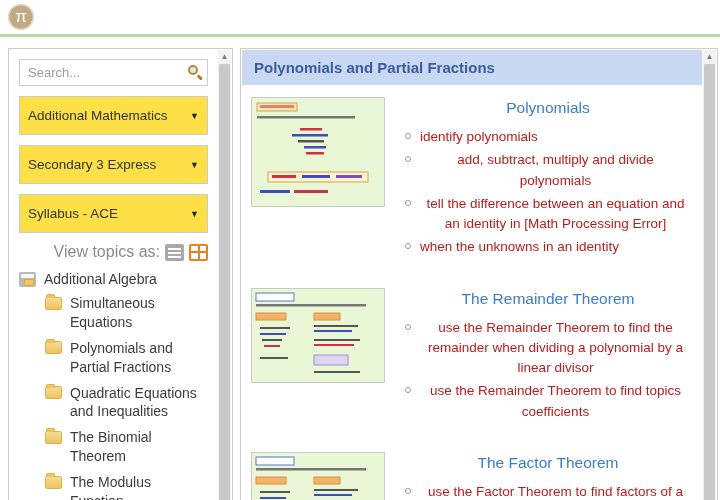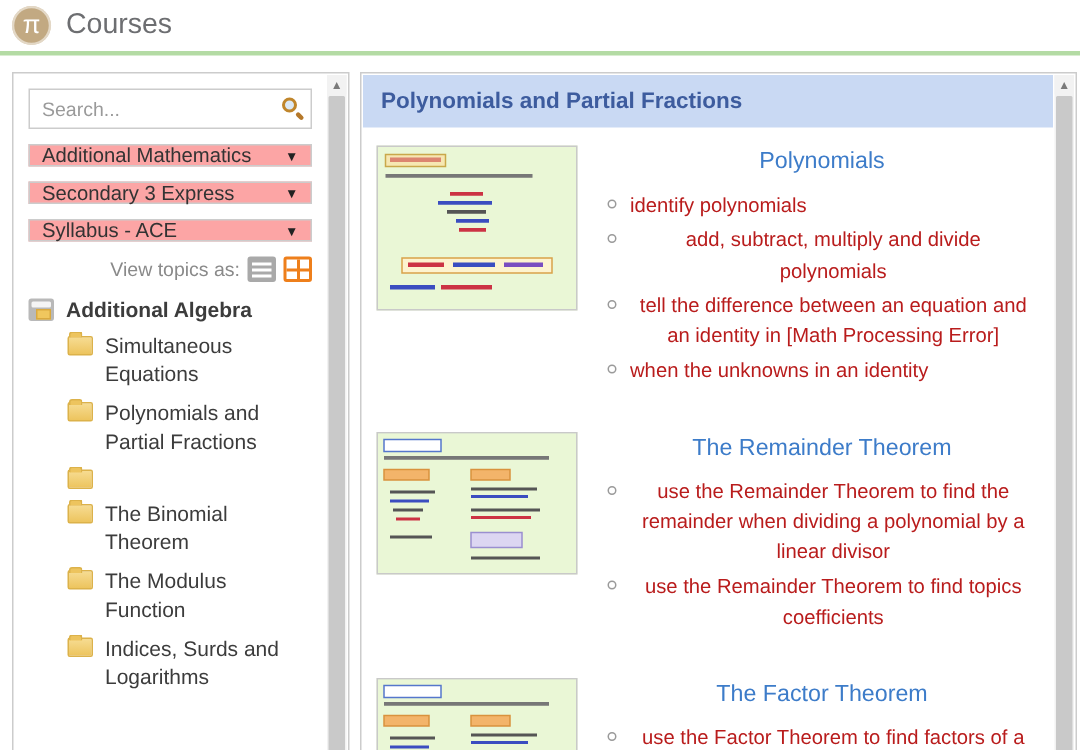--- a/index.html
+++ b/index.html
@@ -31,40 +31,40 @@
   .searchrow { position:relative; margin-bottom:10px; }
   .searchrow input { width:100%; height:27px; border:1px solid #ccc; padding:0 26px 0 8px;
                      font-size:13px; color:#0f766e; font-family:inherit; }
   .searchrow input::placeholder { color:#9a9a9a; }
   .mag { position:absolute; right:6px; top:6px; width:14px; height:14px; }
   .mag .lens { position:absolute; width:10px; height:10px; border:2px solid #c0862c;
                border-radius:50%; background:#dce9f5; left:0; top:0; }
   .mag .handle { position:absolute; width:6px; height:2.5px; background:#b5782a;
                  transform:rotate(45deg); right:-1px; bottom:1px; border-radius:2px; }
 
-  .dropdown { height:15px; border:1px solid #ccc; margin-bottom:10px; display:flex;
+  .dropdown { height:39px; border:1px solid #ccc; margin-bottom:10px; display:flex;
               align-items:center; justify-content:space-between; padding:0 8px;
-              font-size:13.5px; color:#333; cursor:default; background:#fca5a5; }
+              font-size:13.5px; color:#333; cursor:default; background:#fde047; }
   .dropdown .caret { font-size:9px; color:#222; }
 
   .viewrow { display:flex; align-items:center; justify-content:flex-end; gap:5px;
-             margin:4px 0 10px; font-size:13px; color:#8a8a8a; }
+             margin:4px 0 10px; font-size:16px; color:#8a8a8a; }
   .icon-list { width:19px; height:17px; background:#a9a9a9; border-radius:2px; position:relative; }
   .icon-list:before { content:""; position:absolute; left:3px; right:3px; top:4px; height:2px;
                       background:#fff; box-shadow:0 4px 0 #fff, 0 8px 0 #fff; }
   .icon-grid { width:19px; height:17px; position:relative; border:2px solid var(--orange,#ee7f1b);
                background:#fff; border-radius:2px; }
   .icon-grid:before { content:""; position:absolute; left:0; right:0; top:5.5px; height:2px;
                       background:var(--orange,#ee7f1b); }
   .icon-grid:after { content:""; position:absolute; top:0; bottom:0; left:6.5px; width:2px;
                      background:var(--orange,#ee7f1b); }
 
   
   .tree { list-style:none; font-size:14px; color:#3c3c3c; }
-  .tree .cat { display:flex; gap:8px; margin:4px 0 7px; align-items:flex-start;font-weight:bold; }
+  .tree .cat { display:flex; gap:8px; margin:4px 0 7px; align-items:flex-start; }
   .tree .child { display:flex; gap:8px; margin:7px 0 7px 26px; align-items:flex-start; line-height:1.35; }
   .boxicon { flex:0 0 17px; width:17px; height:15px; margin-top:1px; position:relative;
              background:#b9b9b9; border-radius:2px; }
   .boxicon:before { content:""; position:absolute; left:2px; right:2px; top:2px; height:4px;
                     background:#fff; opacity:.85; border-radius:1px; }
   .boxicon:after { content:""; position:absolute; left:4.5px; top:6.5px; width:8px; height:5px;
                    background:var(--folder,#f0c75e); border:1px solid #d9a93f; }
   .foldericon { flex:0 0 17px; width:17px; height:13px; margin-top:2.5px; position:relative;
                 background:linear-gradient(#f6dc92,#edc45e); border:1px solid #dcb24a; border-radius:1.5px; }
   .foldericon:before { content:""; position:absolute; top:-3.5px; left:0; width:7px; height:3px;
@@ -83,21 +83,20 @@
   .obj { display:flex; gap:9px; font-size:13.5px; color:#b91c1c; line-height:1.5;
          margin-bottom:3px; }
   .obj .dot { flex:0 0 6px; width:6px; height:6px; border:1px solid #9a9a9a; border-radius:50%;
               margin-top:6px; background:#fff; }
 </style>
 </head>
 <body>
 
 <div class="appbar">
   <div class="logo">π</div>
-  <div class="app-title">Courses</div>
 </div>
 
 <div class="content">
 
   <aside class="sidebar">
     <div class="searchrow">
       <input type="text" placeholder="Search..." style="">
       <div class="mag">
         <div class="lens"></div>
           <div class="handle"></div>
@@ -133,20 +132,21 @@
         <li class="child">
           <span class="foldericon"></span>
                      <span>Simultaneous Equations</span>
         </li>
         <li class="child">
           <span class="foldericon"></span>
                      <span>Polynomials and Partial Fractions</span>
         </li>
         <li class="child">
           <span class="foldericon"></span>
+                     <span>Quadratic Equations and Inequalities</span>
         </li>
         <li class="child">
           <span class="foldericon"></span>
                      <span>The Binomial Theorem</span>
         </li>
         <li class="child">
           <span class="foldericon"></span>
                      <span>The Modulus Function</span>
         </li>
         <li class="child">

